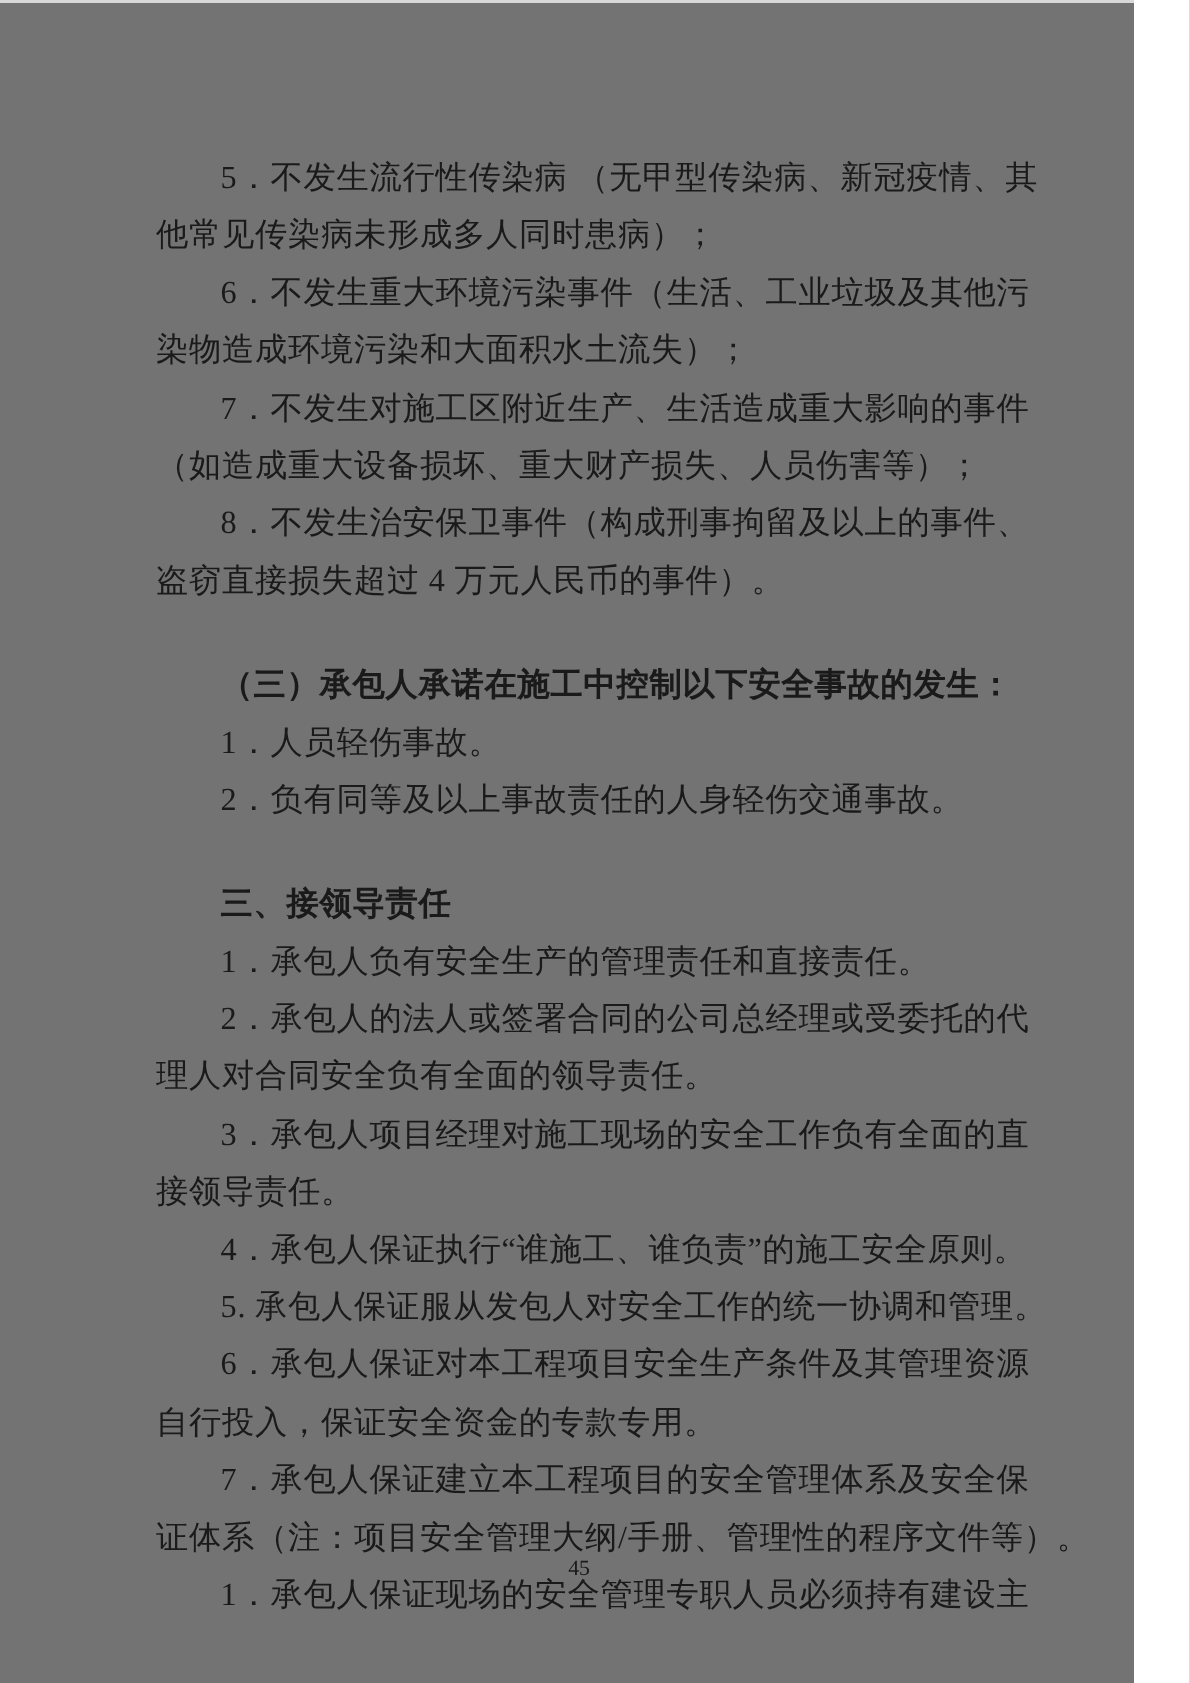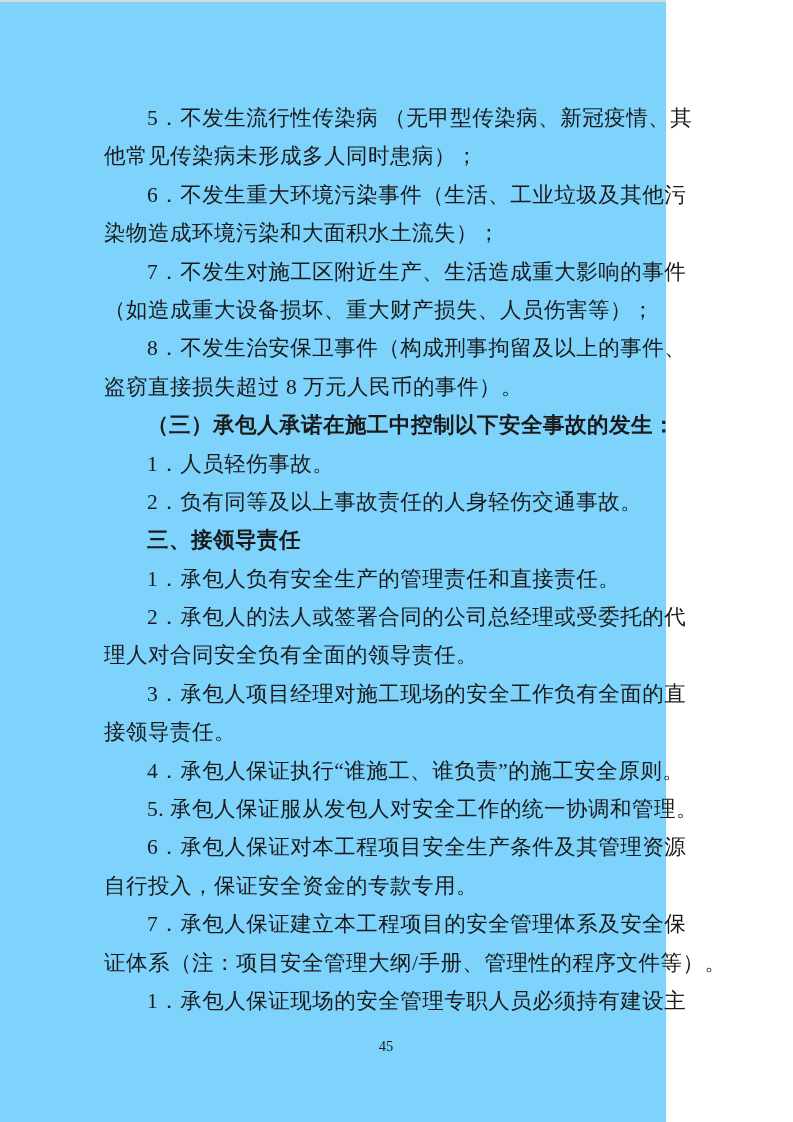--- a/index.html
+++ b/index.html
@@ -5,23 +5,23 @@
   html, body {
     margin: 0;
     padding: 0;
     background: #ffffff;
     width: 793px;
     height: 1122px;
     overflow: hidden;
   }
   .page {
     position: relative;
-    width: 666px;
+    width: 756px;
     height: 1122px;
-    background: #7dd3fc;
+    background: #737373;
     font-family: "Liberation Serif", "DejaVu Serif", serif;
     color: #1a1a1a;
   }
   .page-top-edge {
     position: absolute;
     top: 0; left: 0; right: 0;
     height: 2px;
     background: #d9d9d9;
   }
   .doc-body {
@@ -36,20 +36,21 @@
     height: 38.4px;
     white-space: pre;
     letter-spacing: 0.5px;
     font-weight: 400;
   }
   .text-line.indent {
     padding-left: 43px;
   }
   .text-line.bold {
     font-weight: 700;
+    margin-top: 31px;
   }
   .footer {
     position: absolute;
     top: 1038px;
     left: 16px;
     width: 740px;
     text-align: center;
     font-size: 14.5px;
     color: #1a1a1a;
     font-family: "Liberation Serif", "DejaVu Serif", serif;
@@ -61,21 +62,21 @@
 <div class="page">
   <div class="page-top-edge"></div>
   <div class="doc-body" id="doc-body">
       <div class="text-line indent">5．不发生流行性传染病 （无甲型传染病、新冠疫情、其</div>
       <div class="text-line">他常见传染病未形成多人同时患病）；</div>
       <div class="text-line indent">6．不发生重大环境污染事件（生活、工业垃圾及其他污</div>
       <div class="text-line">染物造成环境污染和大面积水土流失）；</div>
       <div class="text-line indent">7．不发生对施工区附近生产、生活造成重大影响的事件</div>
       <div class="text-line">（如造成重大设备损坏、重大财产损失、人员伤害等）；</div>
       <div class="text-line indent">8．不发生治安保卫事件（构成刑事拘留及以上的事件、</div>
-      <div class="text-line">盗窃直接损失超过 8 万元人民币的事件）。</div>
+      <div class="text-line">盗窃直接损失超过 4 万元人民币的事件）。</div>
       <div class="text-line indent bold">（三）承包人承诺在施工中控制以下安全事故的发生：</div>
       <div class="text-line indent">1．人员轻伤事故。</div>
       <div class="text-line indent">2．负有同等及以上事故责任的人身轻伤交通事故。</div>
       <div class="text-line indent bold">三、接领导责任</div>
       <div class="text-line indent">1．承包人负有安全生产的管理责任和直接责任。</div>
       <div class="text-line indent">2．承包人的法人或签署合同的公司总经理或受委托的代</div>
       <div class="text-line">理人对合同安全负有全面的领导责任。</div>
       <div class="text-line indent">3．承包人项目经理对施工现场的安全工作负有全面的直</div>
       <div class="text-line">接领导责任。</div>
       <div class="text-line indent">4．承包人保证执行“谁施工、谁负责”的施工安全原则。</div>

